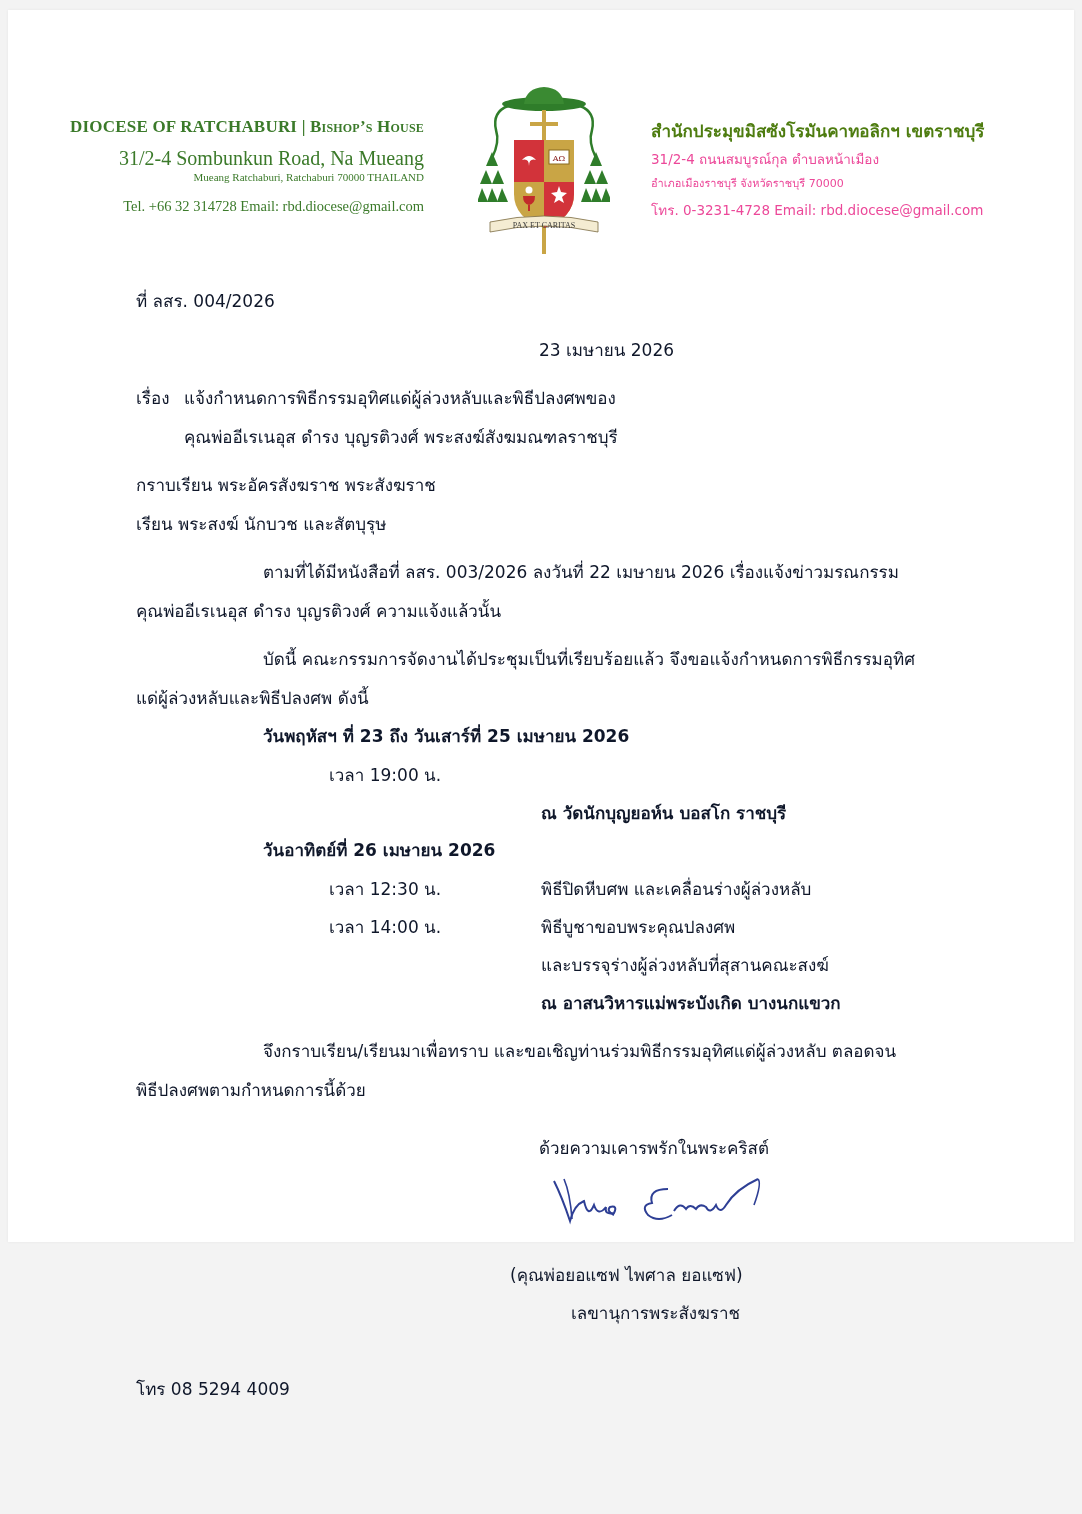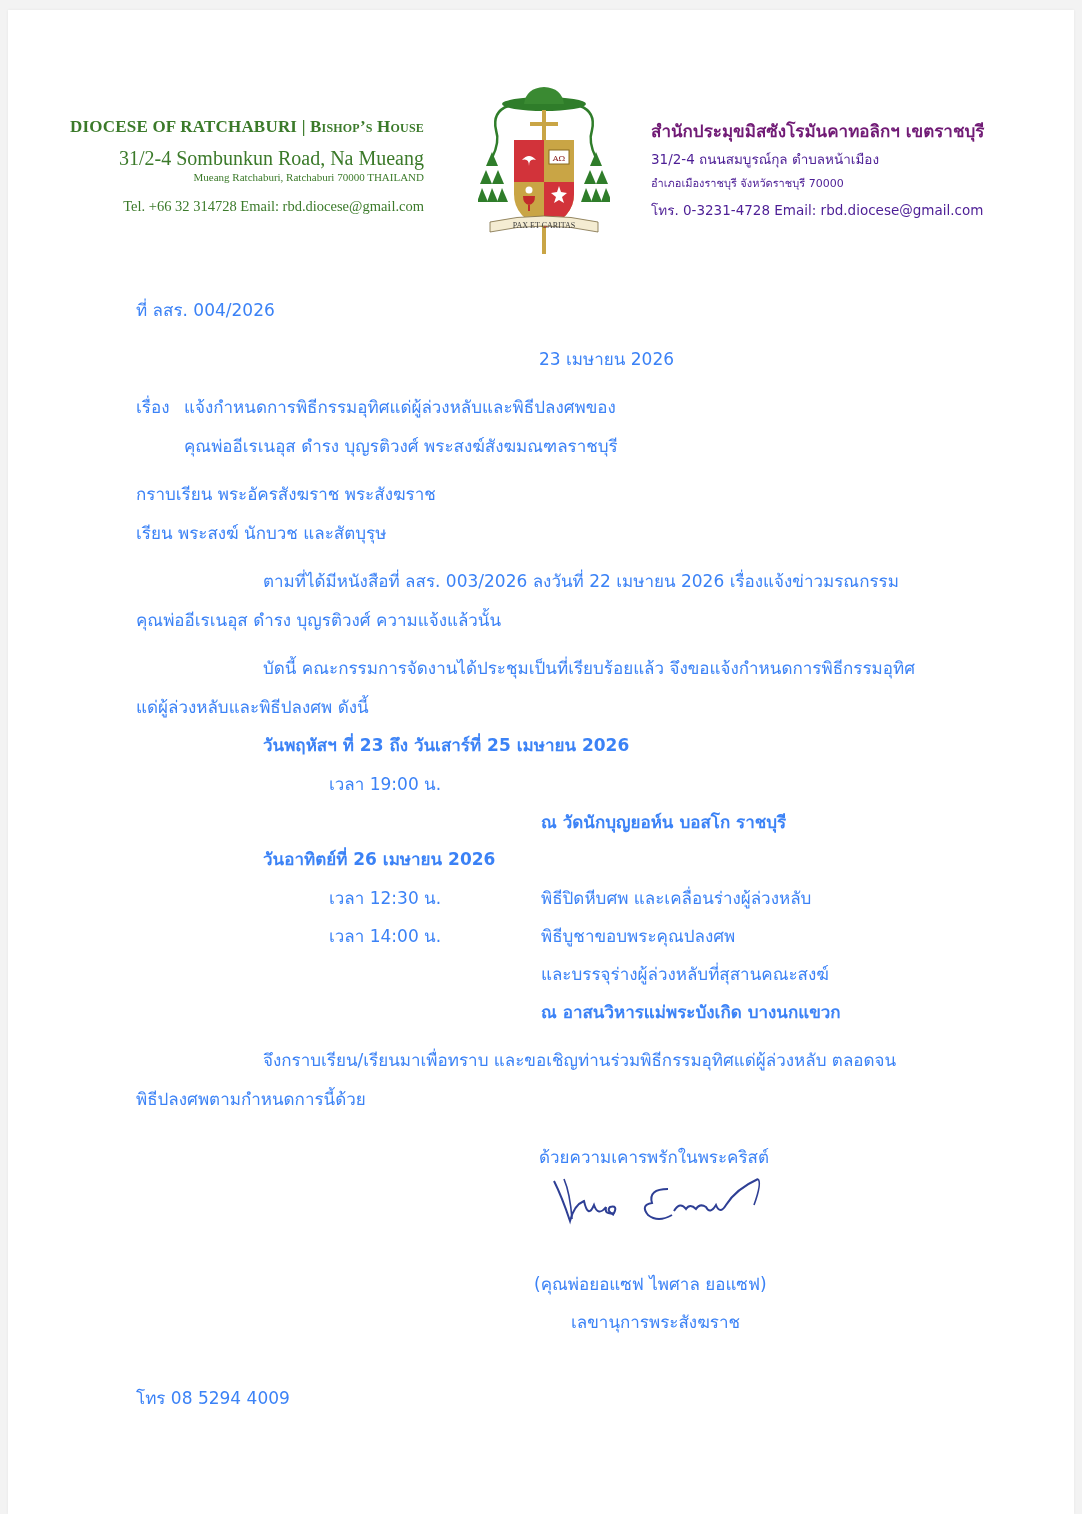--- a/index.html
+++ b/index.html
@@ -1,36 +1,36 @@
 <!DOCTYPE html>
 <html><head>
 <meta charset="utf-8">
 <style>
   html, body { margin: 0; padding: 0; }
   body {
     width: 1082px; height: 1514px; background: #f3f3f3; position: relative; overflow: hidden;
     font-family: "DejaVu Sans", sans-serif; color: #222;
   }
   .page {
-    position: absolute; left: 8px; top: 10px; width: 1066px; height: 1504px;
+    position: absolute; left: 8px; top: 10px; width: 1066px; height: 1232px;
     background: #ffffff; box-shadow: 0 0 3px rgba(0,0,0,0.06);
   }
   .abs { position: absolute; white-space: nowrap; }
   .hdr-en { font-family: "Liberation Serif", serif; color: #3b7a2a; text-align: right; right: 650px; }
   .hdr-en.title { top: 107px; font-size: 17px; font-weight: bold; font-variant: small-caps; letter-spacing: 0.2px; }
   .hdr-en.l1 { top: 137px; font-size: 20px; }
   .hdr-en.l2 { top: 161px; font-size: 11px; }
   .hdr-en.l3 { top: 188px; font-size: 14.5px; }
-  .hdr-th { font-family: "DejaVu Sans", sans-serif; color: #4c1d95; left: 643px; }
-  .hdr-th.title { top: 107px; font-size: 17px; font-weight: bold; color: #701a75; }
+  .hdr-th { font-family: "DejaVu Sans", sans-serif; color: #ec4899; left: 643px; }
+  .hdr-th.title { top: 107px; font-size: 17px; font-weight: bold; color: #4d7c0f; }
   .hdr-th.l1 { top: 138px; font-size: 13.5px; }
   .hdr-th.l2 { top: 164px; font-size: 11px; }
   .hdr-th.l3 { top: 189px; font-size: 13.5px; }
   .crest { left: 470px; top: 72px; width: 132px; height: 176px; }
-  .body-txt { font-size: 17px; color: #3b82f6; margin-top: 9px; }
+  .body-txt { font-size: 17px; color: #0f172a; }
   .bold { font-weight: bold; }
   .sig { left: 540px; top: 1165px; width: 230px; height: 60px; }
 </style>
 </head>
 <body>
 
 <div class="page">
 
   <div class="abs hdr-en title">DIOCESE OF RATCHABURI | Bishop’s House</div>
   <div class="abs hdr-en l1">31/2-4 Sombunkun Road, Na Mueang</div>
@@ -127,17 +127,17 @@
   <div class="abs sig">
     <svg width="230" height="60" viewBox="0 0 230 60">
       <path d="M6 6 Q14 22 22 46 Q26 30 36 26 Q40 44 46 30 Q50 42 58 32 Q56 40 66 38 Q70 30 62 32 Q58 36 66 40" stroke="#2e3f95" stroke-width="2" fill="none"></path>
       <path d="M16 4 Q22 18 24 44" stroke="#2e3f95" stroke-width="1.6" fill="none"></path>
       <path d="M120 14 Q100 14 104 28 Q92 30 100 40 Q110 48 124 40" stroke="#2e3f95" stroke-width="2" fill="none"></path>
       <path d="M126 36 Q132 26 138 34 Q142 28 148 34 Q152 28 158 32 Q162 40 168 30 Q172 40 178 30 Q188 14 210 4" stroke="#2e3f95" stroke-width="2" fill="none"></path>
       <path d="M210 4 Q214 8 206 30" stroke="#2e3f95" stroke-width="1.6" fill="none"></path>
     </svg>
   </div>
 
-  <div class="abs body-txt" style="left:526px; top:1251px;text-align:right;">(คุณพ่อยอแซฟ ไพศาล  ยอแซฟ)</div>
+  <div class="abs body-txt" style="left:502px; top:1251px;text-align:right;">(คุณพ่อยอแซฟ ไพศาล  ยอแซฟ)</div>
   <div class="abs body-txt" style="left:563px; top:1289px;">เลขานุการพระสังฆราช</div>
 
   <div class="abs body-txt" style="left:128px; top:1365px;">โทร 08 5294 4009</div>
 </div>
 
 </body></html>

